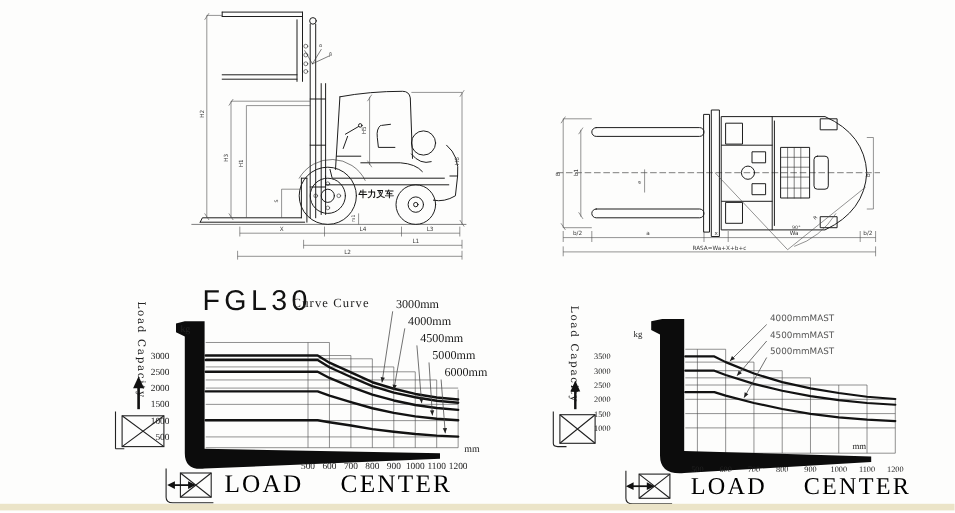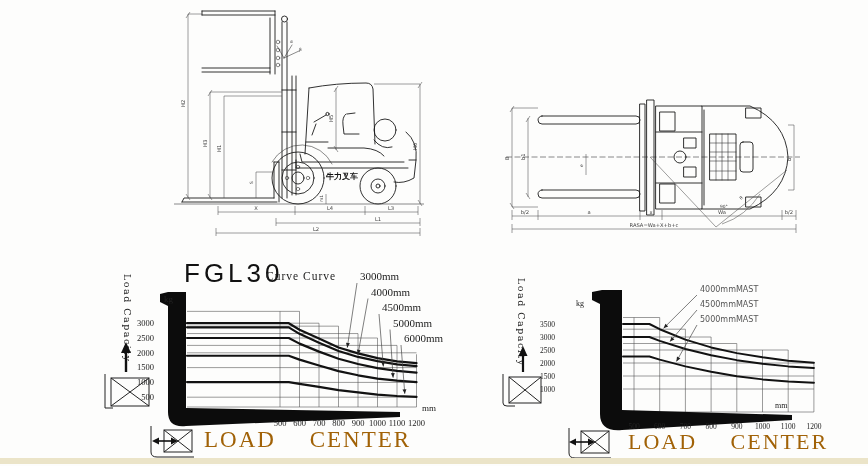--- a/index.html
+++ b/index.html
@@ -18,21 +18,21 @@
   .grid{stroke:#4a4a4a;stroke-width:.55;fill:none;}
   .curve{fill:none;stroke:#121212;stroke-linejoin:round;stroke-linecap:round;}
   .leader{stroke:#474747;stroke-width:.7;fill:none;}
   .ah{fill:#222;}
   .tick{fill:#222;}
   .serif{font-family:"Liberation Serif",serif;}
   .chart-title{font-family:Liberation Sans, sans-serif;font-size:26px;letter-spacing:4px;color:#111;}
   .chart-sub{font-family:"Liberation Serif",serif;font-size:11.5px;letter-spacing:1px;color:#222;}
   .vlabel{font-family:"DejaVu Serif",serif;font-size:9.5px;letter-spacing:1.5px;color:#222;
           transform:rotate(90deg);transform-origin:left top;white-space:nowrap;}
-  .xlabel{font-family:"Liberation Serif",serif;font-size:23px;letter-spacing:2px;word-spacing:26px;color:#a16207;}
+  .xlabel{font-family:"Liberation Serif",serif;font-size:23px;letter-spacing:2px;word-spacing:26px;color:#000000;}
   .icon-stroke{stroke:#222;stroke-width:1;fill:none;}
   .bottom-strip{background:#ebe4c8;}
 </style>
 </head>
 <body>
 
 <div id="stage">
 
   <svg class="abs" style="left:156px;top:2px" width="286" height="244" viewBox="0 0 286 244">
 

